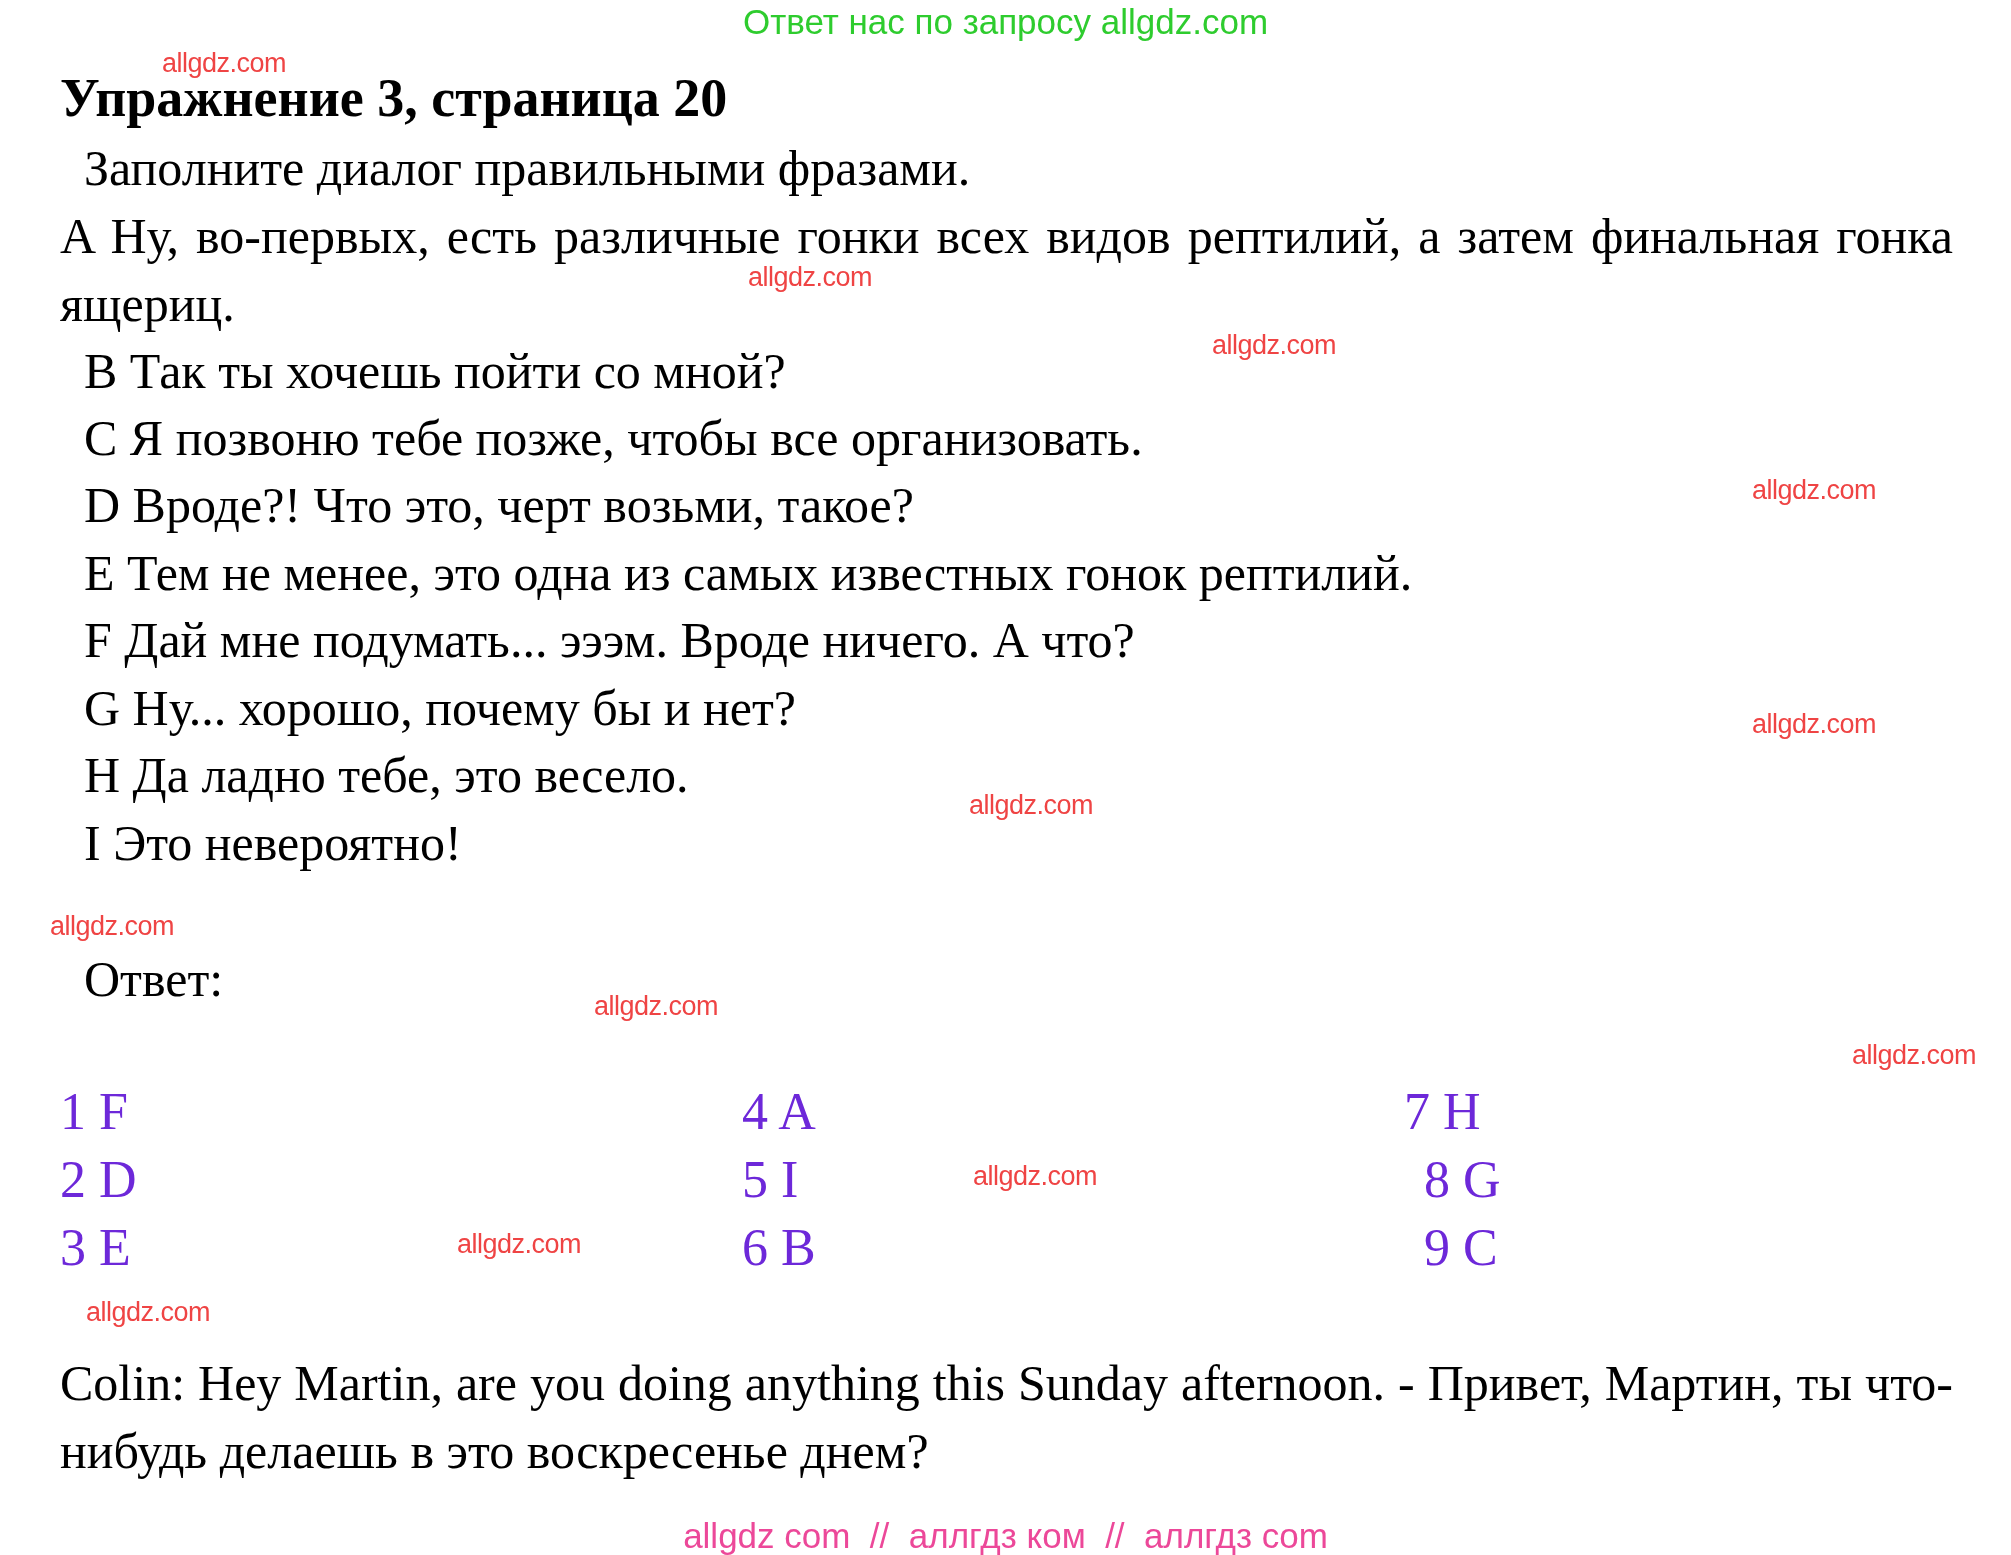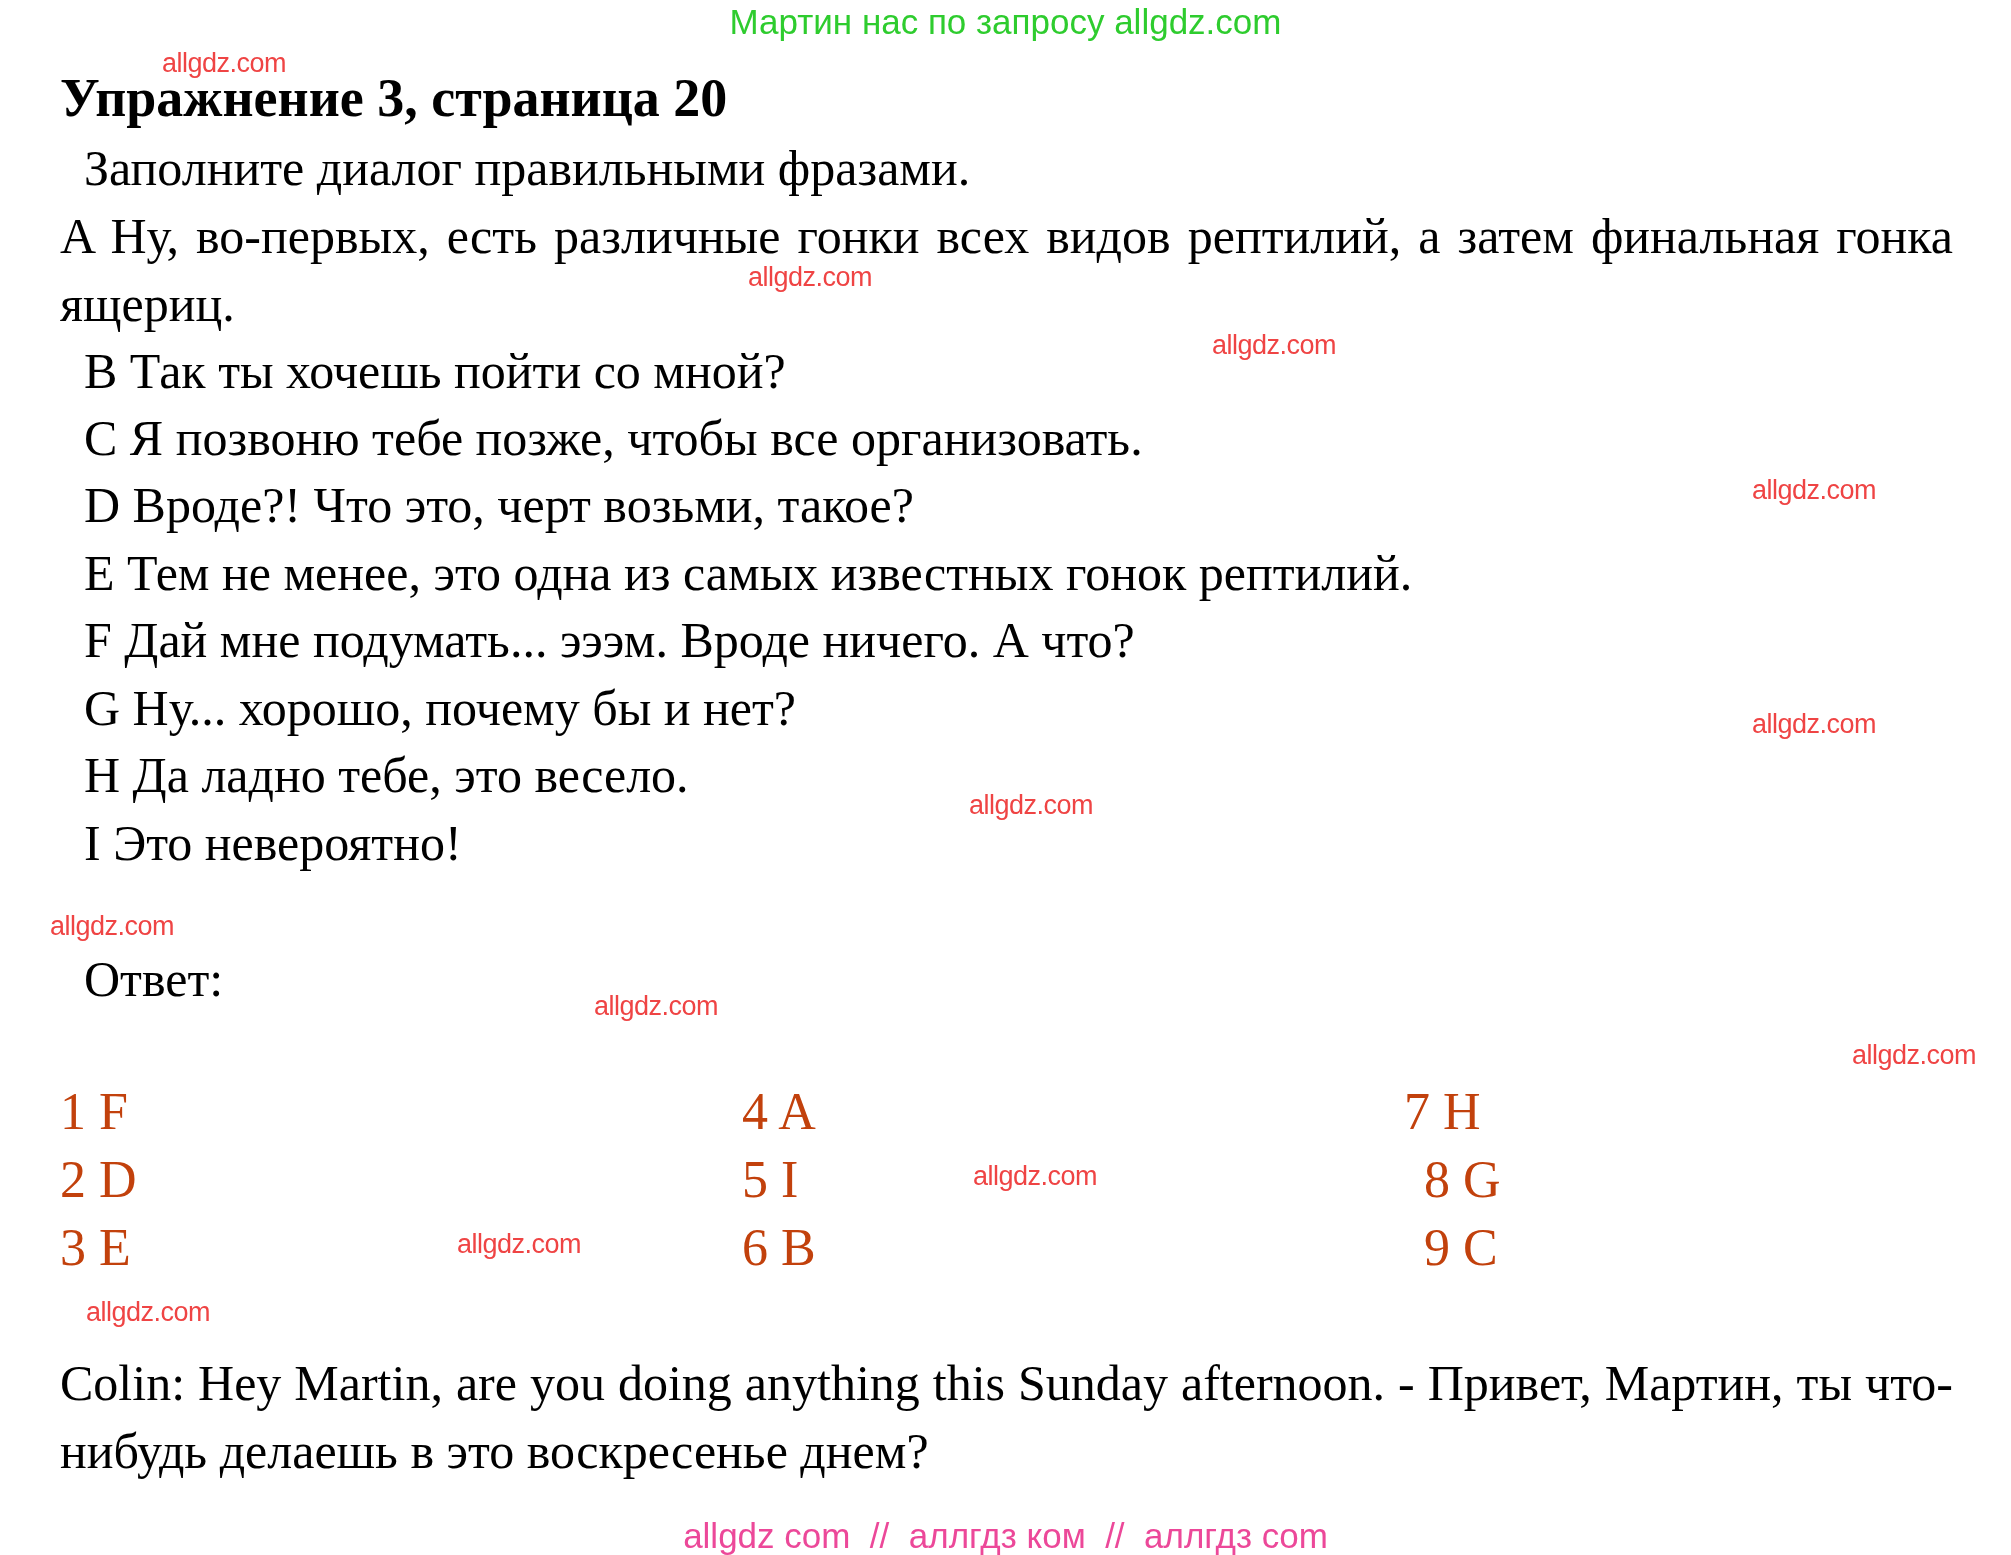--- a/index.html
+++ b/index.html
@@ -23,32 +23,32 @@
       font-family: "Liberation Serif", serif; font-size: 50px; line-height: 66px;
       color: #000; white-space: nowrap; margin-left: 24px;
     }
     .justify {
       position: absolute; left: 60px; width: 1893px;
       font-family: "Liberation Serif", serif; font-size: 50px; line-height: 68px;
       color: #000; text-align: justify; text-align-last: left;
     }
     .answer {
       position: absolute; font-family: "Liberation Serif", serif; font-size: 52px; line-height: 68px;
-      color: #c2410c; white-space: nowrap;
+      color: #6d28d9; white-space: nowrap;
     }
     .footer {
       position: absolute; left: 0; width: 2011px; top: 1516px; text-align: center;
       font-family: "Liberation Sans", sans-serif; font-size: 35px; line-height: 40px;
       color: #ec4899; white-space: pre;
     }
   </style>
 </head>
 <body>
 
-<div class="top-banner">Мартин нас по запросу allgdz.com</div>
+<div class="top-banner">Ответ нас по запросу allgdz.com</div>
 
 <div class="wm" style="left:162px; top:48px;">allgdz.com</div>
 <div class="title">Упражнение 3, страница 20</div>
 
 <div class="line" style="top:135px;">Заполните диалог правильными фразами.</div>
 
 <div class="justify" style="top:202px;">A Ну, во-первых, есть различные гонки всех видов рептилий, а затем финальная гонка ящериц.</div>
 <div class="wm" style="left:748px; top:262px;">allgdz.com</div>
 <div class="wm" style="left:1212px; top:330px;">allgdz.com</div>
 

